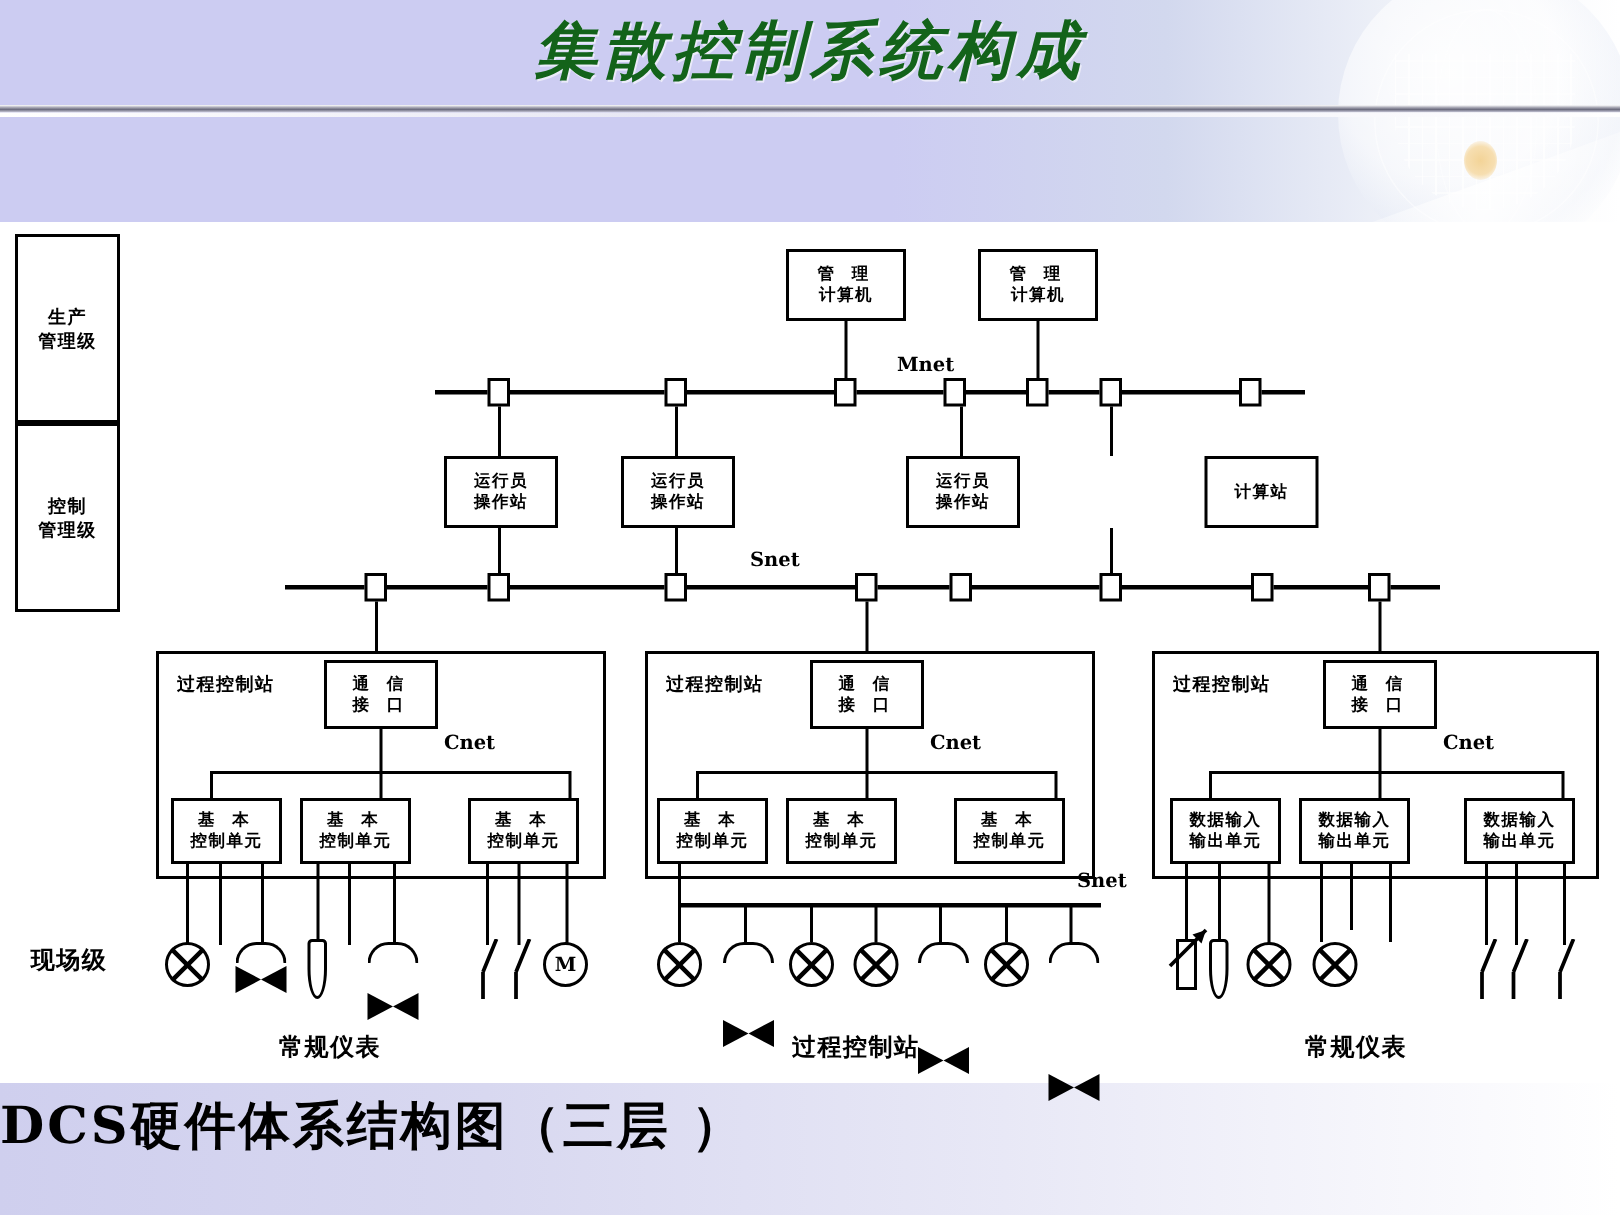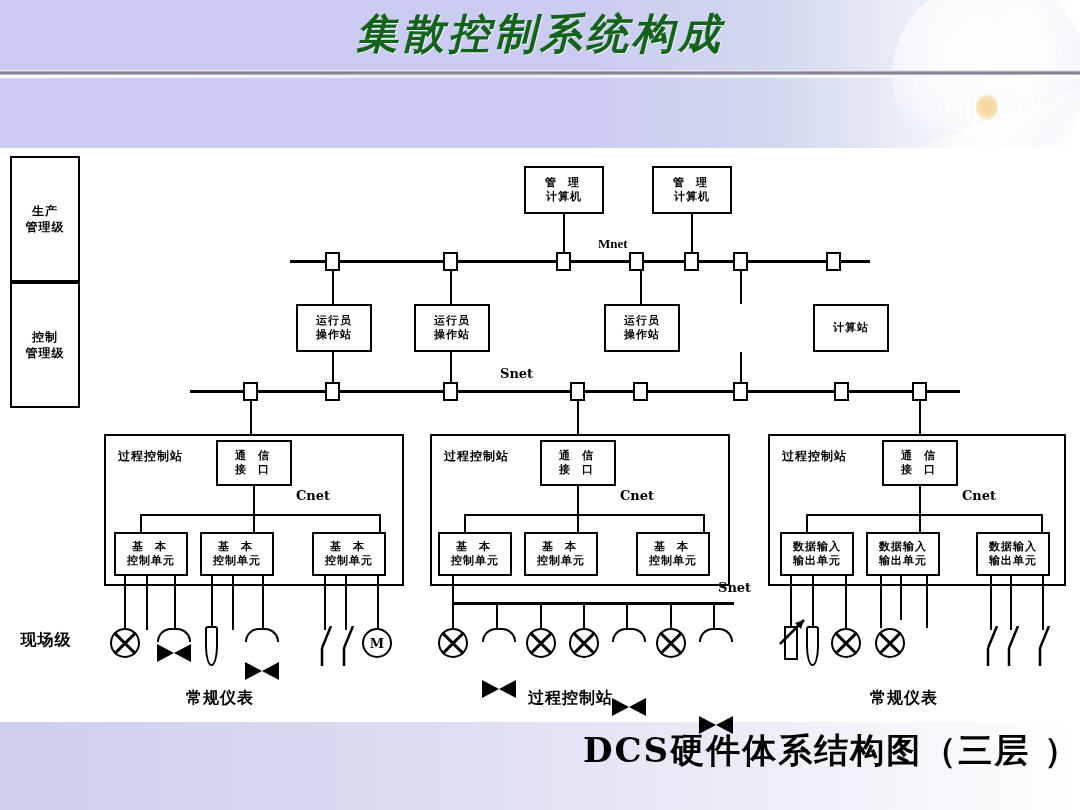--- a/index.html
+++ b/index.html
@@ -65,21 +65,21 @@
     font-style:italic; text-shadow:1px 1px 0 rgba(255,255,255,.6);
     white-space:nowrap;
   }
 
   
   .footer {
     position:absolute; left:0; top:722px; width:1080px; height:88px;
     background:linear-gradient(to right,#cfcfee 0%,#d8d8f0 30%,#e8e8f6 62%,#ffffff 100%);
   }
   .caption {
-    position:absolute; left:0; top:728px; width:1080px; text-align:right;
+    position:absolute; left:0; top:728px; width:1080px; text-align:left;
     font-family:"DejaVu Serif","Liberation Serif",serif;
     font-size:34px; font-weight:700; color:#000; letter-spacing:2px;
     white-space:nowrap;
   }
 
   
   .canvas {
     position:absolute; left:0; top:148px; width:1080px; height:574px;
     background:#fff;
   }
@@ -185,21 +185,21 @@
     <span>计算机</span>
   </div>
   <div class="box" style="left:652px; top:18px; width:80px; height:48px;">
     <span class="l2">管 理</span>
     <span>计算机</span>
   </div>
   <div class="vline" style="left:563px; top:66px; height:39px;"></div>
   <div class="vline" style="left:691px; top:66px; height:39px;"></div>
 
   <div class="hline thick" style="left:290px; top:112px; width:580px;"></div>
-  <div class="netlabel" style="left:598px; top:88px;font-family:Liberation Serif, serif;">Mnet</div>
+  <div class="netlabel" style="left:598px; top:88px;">Mnet</div>
   <div class="node" style="left:325px; top:104px;"></div>
   <div class="node" style="left:443px; top:104px;"></div>
   <div class="node" style="left:556px; top:104px;"></div>
   <div class="node" style="left:629px; top:104px;"></div>
   <div class="node" style="left:684px; top:104px;"></div>
   <div class="node" style="left:733px; top:104px;"></div>
   <div class="node" style="left:826px; top:104px;"></div>
 
   <div class="vline" style="left:332px; top:123px; height:33px;"></div>
   <div class="vline" style="left:450px; top:123px; height:33px;"></div>
@@ -212,21 +212,21 @@
     <span>操作站</span>
   </div>
   <div class="box" style="left:414px; top:156px; width:76px; height:48px;">
     <span>运行员</span>
     <span>操作站</span>
   </div>
   <div class="box" style="left:604px; top:156px; width:76px; height:48px;">
     <span>运行员</span>
     <span>操作站</span>
   </div>
-  <div class="box" style="left:803px; top:156px; width:76px; height:48px;margin-left:10px;">
+  <div class="box" style="left:803px; top:156px; width:76px; height:48px;">
     <span>计算站</span>
   </div>
 
   <div class="vline" style="left:332px; top:204px; height:32px;"></div>
   <div class="vline" style="left:450px; top:204px; height:32px;"></div>
   <div class="vthick" style="left:640px; top:204px; height:32px;"></div>
   <div class="vline" style="left:740px; top:204px; height:32px;"></div>
   <div class="vthick" style="left:841px; top:204px; height:32px;"></div>
 
   <div class="hline thick" style="left:190px; top:242px; width:770px;"></div>

